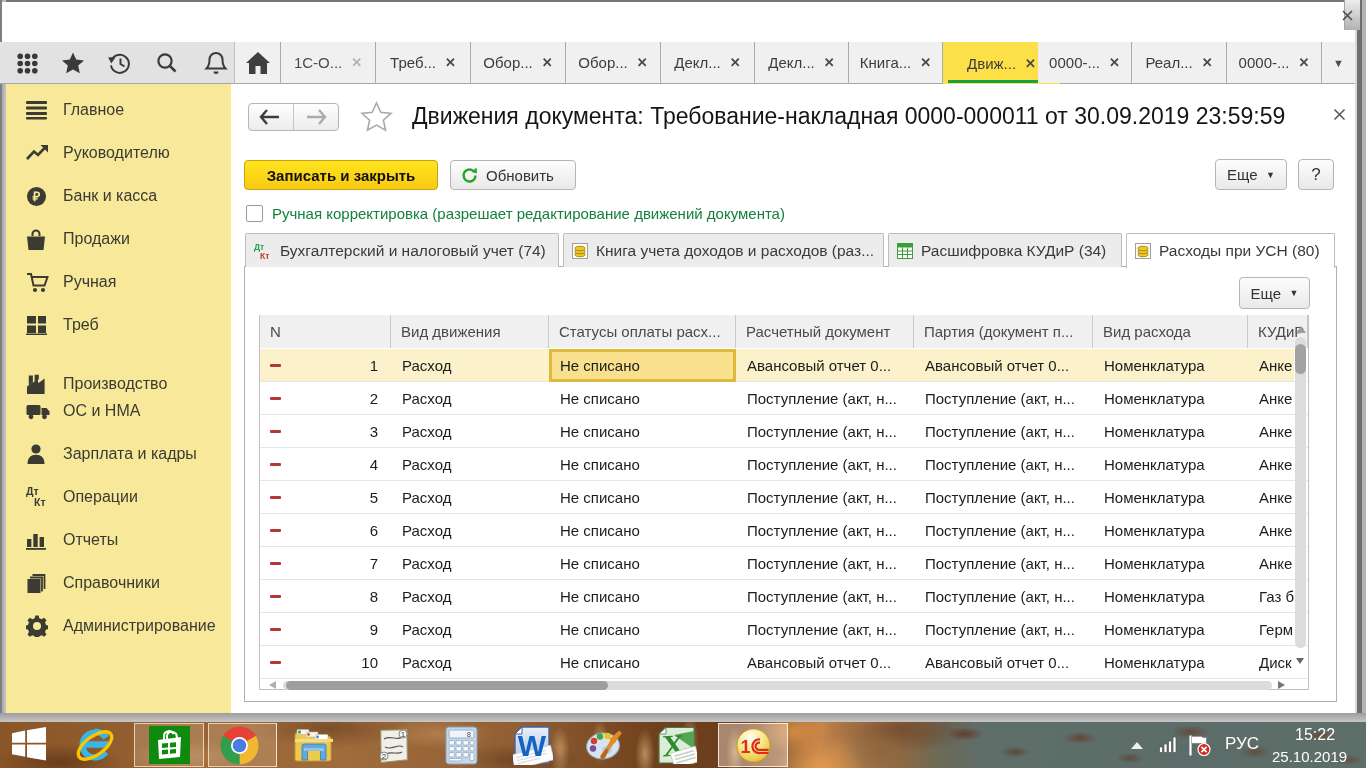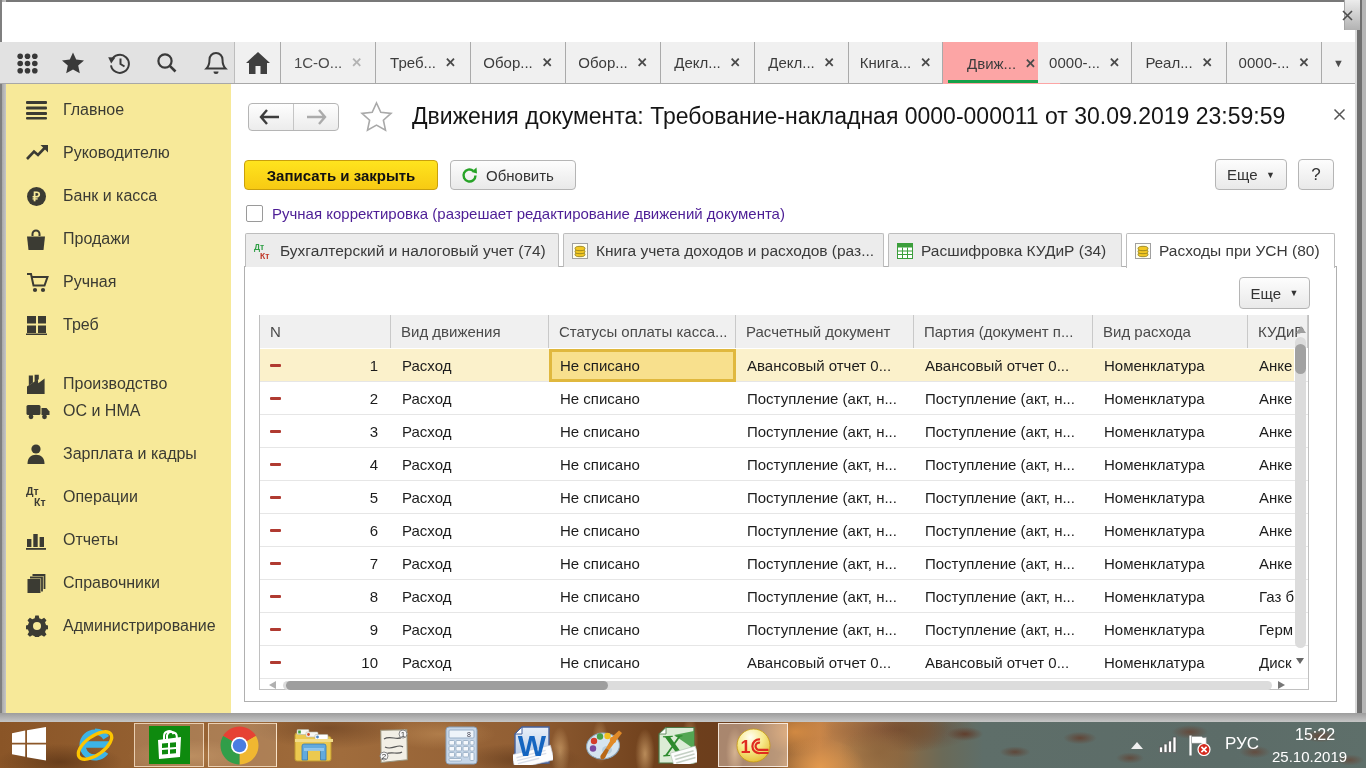--- a/index.html
+++ b/index.html
@@ -70,21 +70,21 @@
 <div class="tab" style="left:281px;width:95px">
     <span style="color:#4a4a4a">1С-О...</span>
     <span class="x" style="color:#b3b3b3">✕</span>
   </div>
 <div class="tab" style="left:376px;width:95px">Треб...<span class="x">✕</span></div>
 <div class="tab" style="left:471px;width:95px">Обор...<span class="x">✕</span></div>
 <div class="tab" style="left:566px;width:95px">Обор...<span class="x">✕</span></div>
 <div class="tab" style="left:661px;width:94px">Декл...<span class="x">✕</span></div>
 <div class="tab" style="left:755px;width:94px">Декл...<span class="x">✕</span></div>
 <div class="tab" style="left:849px;width:94px">Книга...<span class="x">✕</span></div>
-<div class="tab" style="left:943px;width:118px;background:#fca5a5;height:42px">Движ...<span class="x">✕</span><div style="position:absolute;left:5px;right:5px;bottom:1px;height:3px;background:#15a049"></div></div>
+<div class="tab" style="left:943px;width:118px;background:#fde047;height:42px">Движ...<span class="x">✕</span><div style="position:absolute;left:5px;right:5px;bottom:1px;height:3px;background:#15a049"></div></div>
 <div class="tab" style="left:1038px;width:94px">0000-...<span class="x">✕</span></div>
 <div class="tab" style="left:1132px;width:95px">Реал...<span class="x">✕</span></div>
 <div class="tab" style="left:1227px;width:95px">0000-...<span class="x">✕</span></div>
 <div class="tab" style="left:1322px;width:33px;border-right:none">
     <span style="font-size:11px;color:#4d4d4d">▼</span>
   </div>
 
 <div class="abs" style="left:6px;top:84px;width:225px;height:629px;background:#f7e999"></div>
 <div class="mi" style="top:90px">
     <svg width="21" height="20" viewBox="0 0 21 20">
@@ -224,21 +224,21 @@
 
 <div class="abs" style="left:244px;top:160px;width:194px;height:30px;background:linear-gradient(#ffe41e,#f7ca13);border:1px solid #c9a00d;border-radius:4px;display:flex;align-items:center;justify-content:center;font-size:15px;font-weight:700;color:#111">Записать и закрыть</div>
 <div class="btn" style="left:450px;top:160px;width:126px;height:30px;justify-content:flex-start;padding-left:10px"><svg width="17" height="17" viewBox="0 0 17 17" style="margin-right:8px">
       <path fill="none" stroke="#27a327" stroke-width="2.4" d="M14.5 8.5 a6 6 0 1 1 -2.2-4.65"></path>
       <path fill="#27a327" d="M15.5 0.5 L16 6.5 L10.5 5 Z"></path>
     </svg>Обновить</div>
 <div class="btn" style="left:1215px;top:159px;width:72px;height:31px">Еще&nbsp;&nbsp;<span style="font-size:9px;color:#333">▼</span></div>
 <div class="btn" style="left:1298px;top:159px;width:36px;height:31px;font-size:17px">?</div>
 
 <div class="abs" style="left:246px;top:205px;width:17px;height:17px;background:#fff;border:1px solid #9a9a9a;border-radius:2px"></div>
-<div class="abs" style="left:272px;top:205px;font-size:15px;color:#4c1d95">Ручная корректировка (разрешает редактирование движений документа)</div>
+<div class="abs" style="left:272px;top:205px;font-size:15px;color:#15803d">Ручная корректировка (разрешает редактирование движений документа)</div>
 
 <div class="abs" style="left:244px;top:266px;width:1093px;height:436px;border:1px solid #b0b0b0;background:#fff"></div>
 
 <div class="itab" style="left:245px;width:314px"><svg width="18" height="18" viewBox="0 0 18 18" style="margin-right:8px">
       <text x="0" y="8" font-size="8.5" font-weight="bold" fill="#2e9e44" font-family="Liberation Sans,sans-serif">Дт</text>
       <text x="6" y="16.5" font-size="8.5" font-weight="bold" fill="#c0392b" font-family="Liberation Sans,sans-serif">Кт</text>
     </svg>Бухгалтерский и налоговый учет (74)</div>
 <div class="itab" style="left:563px;width:321px"><svg width="16" height="16" viewBox="0 0 16 16" style="margin-right:8px">
       <rect x="0.5" y="0.5" width="15" height="15" fill="#fffef0" stroke="#a0a0a0"></rect>
       <g fill="#f2c723" stroke="#8a7a1a" stroke-width="0.8">
@@ -258,21 +258,21 @@
         <ellipse cx="8" cy="11.5" rx="5" ry="2.2"></ellipse>
         <ellipse cx="8" cy="8.5" rx="5" ry="2.2"></ellipse>
         <ellipse cx="8" cy="5.5" rx="5" ry="2.2"></ellipse>
       </g>
     </svg>Расходы при УСН (80)</div>
 <div class="btn" style="left:1239px;top:277px;width:71px;height:32px">Еще&nbsp;&nbsp;<span style="font-size:9px;color:#333">▼</span></div>
 
 <div class="abs" style="left:259px;top:315px;width:1050px;height:375px;border:1px solid #c0c0c0;background:#fff"></div>
 <div class="hcell" style="left:260px;width:131px">N</div>
 <div class="hcell" style="left:391px;width:158px">Вид движения</div>
-<div class="hcell" style="left:549px;width:187px">Статусы оплаты касса...</div>
+<div class="hcell" style="left:549px;width:187px">Статусы оплаты расх...</div>
 <div class="hcell" style="left:736px;width:178px">Расчетный документ</div>
 <div class="hcell" style="left:914px;width:179px">Партия (документ п...</div>
 <div class="hcell" style="left:1093px;width:155px">Вид расхода</div>
 <div class="hcell" style="left:1248px;width:60px">КУДиР</div>
 <div class="abs" style="left:260px;top:349px;width:1034px;height:33px;background:#fbf1cb"></div>
 <div class="abs" style="left:260px;top:381px;width:1048px;height:1px;background:#e6e6e6"></div>
 <div class="dash" style="left:270px;top:364px"></div>
 <div class="cell" style="left:290px;top:349px;width:88px;justify-content:flex-end">1</div>
 <div class="cell" style="left:402px;top:349px;width:140px">Расход</div>
 <div class="cell" style="left:560px;top:349px;width:170px">Не списано</div>

